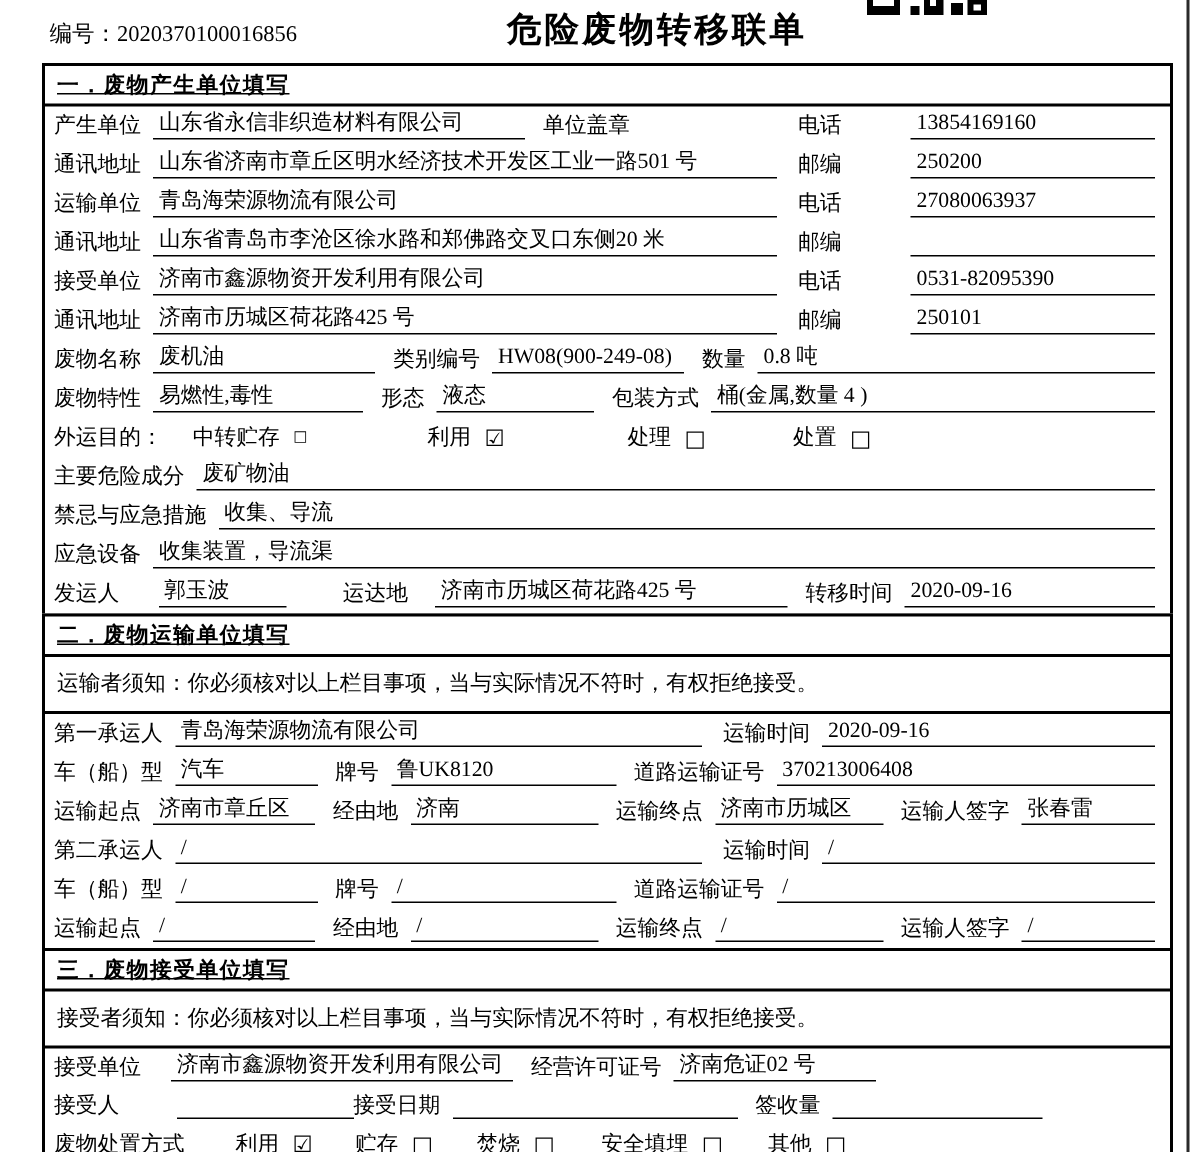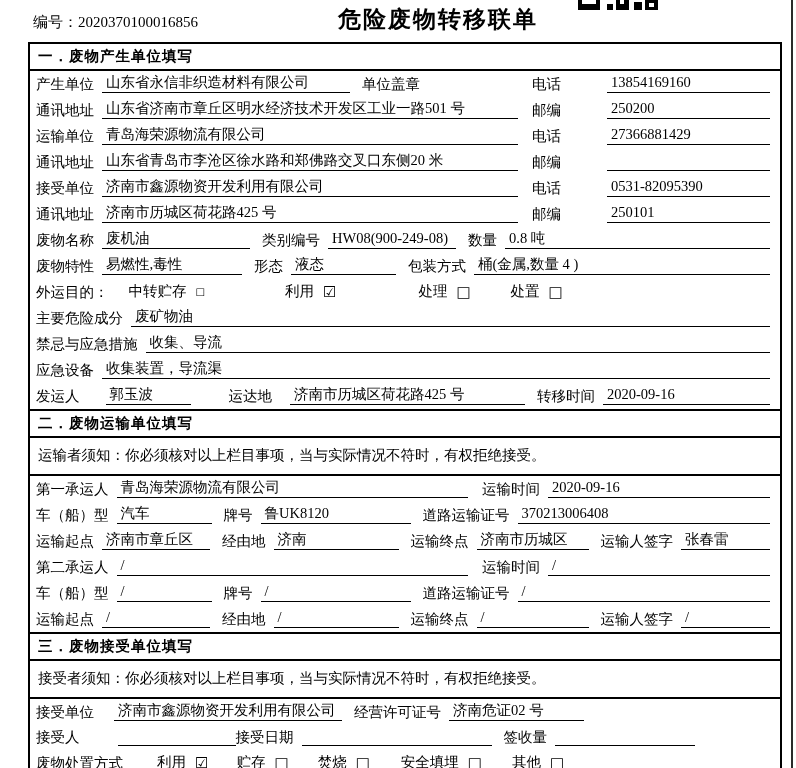--- a/index.html
+++ b/index.html
@@ -16,21 +16,21 @@
   .hdr { position:relative; height:42px; }
   .num { position:absolute; left:33px; top:13px; font-size:15px; white-space:nowrap; }
   .title { position:absolute; left:0; right:0; top:4px; text-align:center;
            font-size:23px; font-weight:bold; letter-spacing:2px; transform:translateX(40px); }
   .qr { position:absolute; left:578px; top:0; width:80px; height:11px; }
 
   
   .doc { margin-left:28px; width:754px; }
   .sec { border:2px solid #000; background:#fff; }
   .sec + .sec { margin-top:-2px; }
-  .sec-t { font-weight:bold; font-size:14.5px; padding:3px 8px 3px; border-bottom:2px solid #000; letter-spacing:1px; }
+  .sec-t { font-weight:bold; font-size:14.5px; padding:3px 8px 3px; border-bottom:2px solid #000; letter-spacing:1px;text-decoration:underline; }
   .notice { padding:8px 8px 9px; border-bottom:2px solid #000; }
 
   .r { display:flex; align-items:flex-end; padding:3px 10px 4px 6px; min-height:25px; }
   .l { white-space:nowrap; margin-right:8px; line-height:18px; }
   .v { border-bottom:1px solid #000; line-height:17px; min-height:18px; padding:0 4px 1px; white-space:nowrap; overflow:hidden; }
   .g { flex:1 1 40px; min-width:40px; }
   .c { }
   .ml { margin-left:12px; }
   .left { flex:1 1 auto; display:flex; align-items:flex-end; margin-right:14px; min-width:0; }
   .left .g { flex:1 1 40px; }
@@ -91,21 +91,21 @@
         </div>
       </div>
 
       <div class="r">
         <div class="left">
           <span class="l">运输单位</span>
           <span class="v g">青岛海荣源物流有限公司</span>
         </div>
         <div class="rt">
           <span class="l">电话</span>
-          <span class="v g">27366881429</span>
+          <span class="v g">27080063937</span>
         </div>
       </div>
 
       <div class="r">
         <div class="left">
           <span class="l">通讯地址</span>
           <span class="v g">山东省青岛市李沧区徐水路和郑佛路交叉口东侧20 米</span>
         </div>
         <div class="rt">
           <span class="l">邮编</span>
@@ -160,21 +160,21 @@
           <span class="cb sm">□</span>
         </span>
         <span class="opt" style="margin-left:80px">
           <span class="opt-lbl">利用</span>
           <span class="cb">☑</span>
         </span>
         <span class="opt" style="margin-left:82px">
           <span class="opt-lbl">处理</span>
           <span class="cb">□</span>
         </span>
-        <span class="opt" style="margin-left:40px">
+        <span class="opt" style="margin-left:58px">
           <span class="opt-lbl">处置</span>
           <span class="cb">□</span>
         </span>
       </div>
 
       <div class="r">
         <span class="l">主要危险成分</span>
         <span class="v g">废矿物油</span>
       </div>
 

